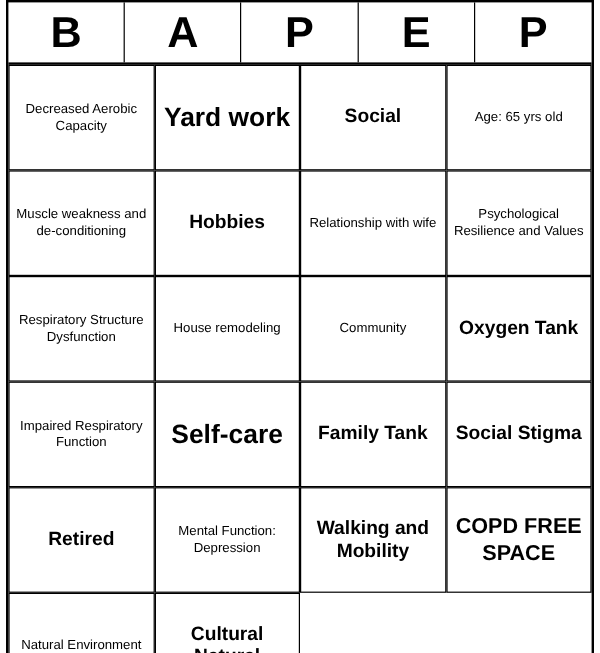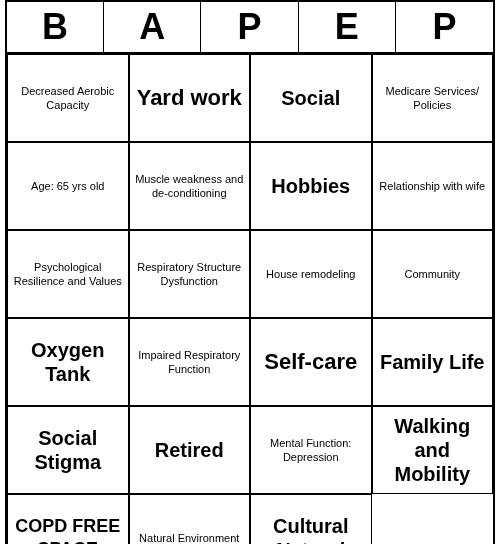--- a/index.html
+++ b/index.html
@@ -45,21 +45,21 @@
       min-height: 88px;
       font-size: 11px;
       line-height: 1.3;
     }
     .cell.large {
       font-size: 22px;
       font-weight: bold;
       line-height: 1.2;
     }
     .cell.medium {
-      font-size: 20px;
+      font-size: 16px;
       font-weight: bold;
       line-height: 1.2;
     }
     .cell.free {
       font-size: 18px;
       font-weight: bold;
     }
   </style>
 </head>
 <body>
@@ -69,33 +69,32 @@
   <div class="header-cell">B</div>
       <div class="header-cell">A</div>
       <div class="header-cell">P</div>
       <div class="header-cell">E</div>
       <div class="header-cell">P</div>
     </div>
   <div class="grid">
   <div class="cell">Decreased Aerobic Capacity</div>
       <div class="cell large">Yard work</div>
       <div class="cell medium">Social</div>
-      <div class="cell">Medicare Services/ Policies</div>
       <div class="cell">Age: 65 yrs old</div>
       <div class="cell">Muscle weakness and de-conditioning</div>
       <div class="cell medium">Hobbies</div>
       <div class="cell">Relationship with wife</div>
       <div class="cell">Psychological Resilience and Values</div>
       <div class="cell">Respiratory Structure Dysfunction</div>
       <div class="cell">House remodeling</div>
       <div class="cell">Community</div>
       <div class="cell medium">Oxygen Tank</div>
       <div class="cell">Impaired Respiratory Function</div>
       <div class="cell large">Self-care</div>
-      <div class="cell medium">Family Life</div>
+      <div class="cell medium">Family Tank</div>
       <div class="cell medium">Social Stigma</div>
       <div class="cell medium">Retired</div>
       <div class="cell">Mental Function: Depression</div>
       <div class="cell medium">Walking and Mobility</div>
       <div class="cell free">COPD FREE SPACE</div>
       <div class="cell">Natural Environment</div>
       <div class="cell medium">Cultural Natural</div>
     </div>
 </div>
 

